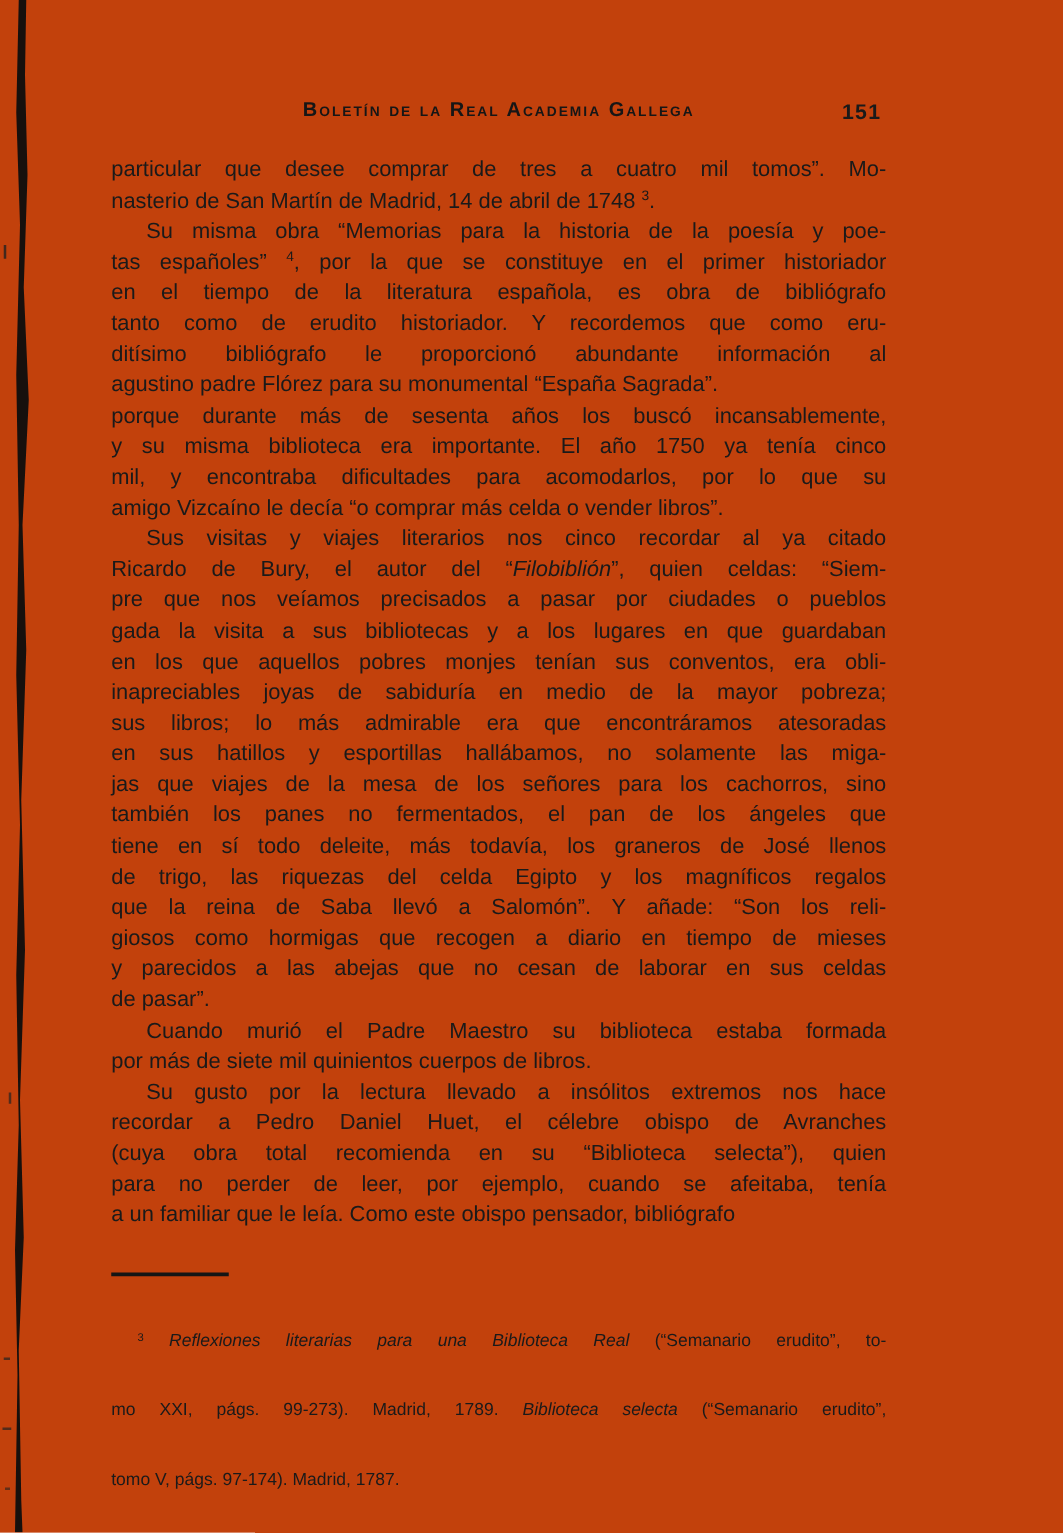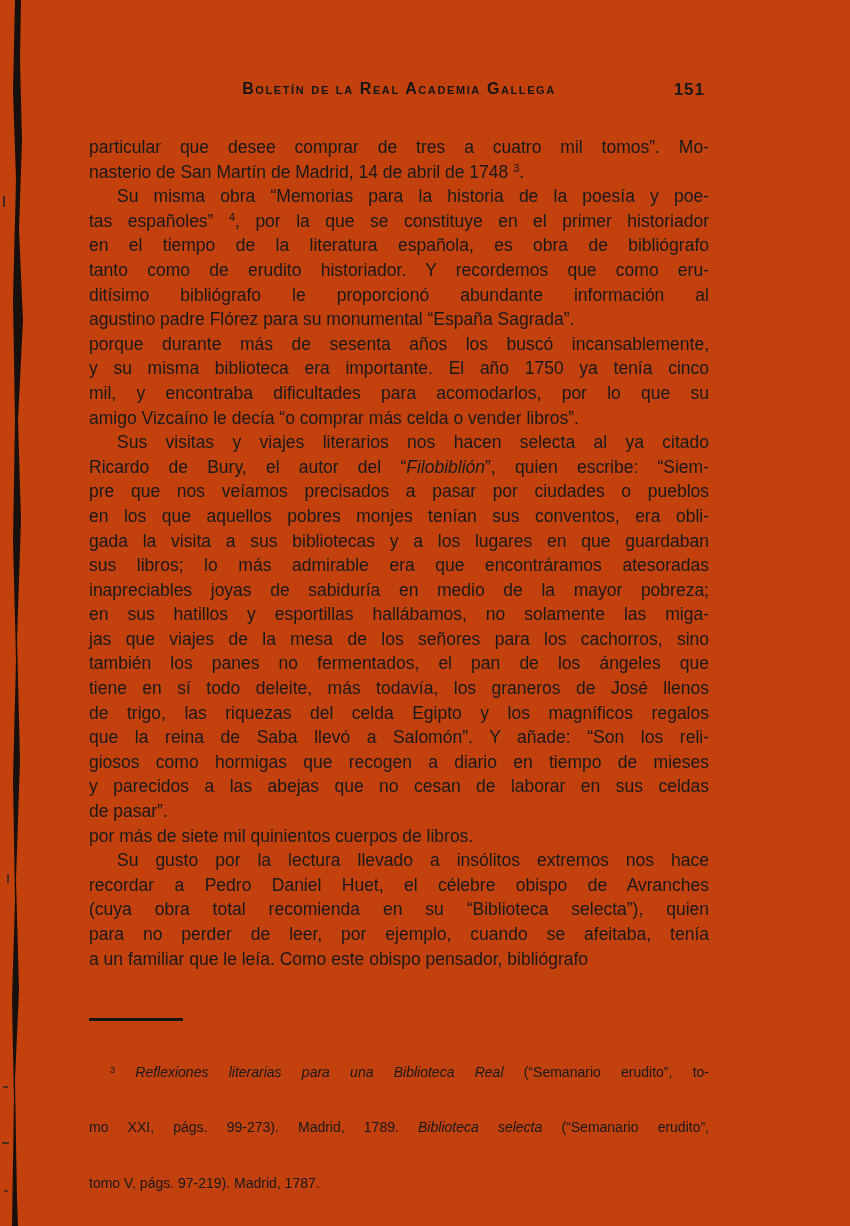--- a/index.html
+++ b/index.html
@@ -12,21 +12,21 @@
   }
   
   .running-header { position: absolute; left: 89px; top: 80px; width: 620px; height: 24px; }
   .journal-title {
     display: block; text-align: center;
     font-variant: small-caps; letter-spacing: 1.6px;
     font-size: 16px; font-weight: 600; color: #161616;
   }
   .page-number { position: absolute; right: 4px; top: 0; font-size: 17px; font-weight: 600; letter-spacing: 1px; }
   
-  .bodytext { position: absolute; left: 89px; top: 135px; width: 620px; font-size: 17.5px; }
+  .bodytext { position: absolute; left: 89px; top: 123px; width: 620px; font-size: 17.5px; }
   .para { margin: 0; }
   .line {
     text-align: justify; text-align-last: justify;
     height: 24.6px; line-height: 24.6px;
   }
   .line.last { text-align-last: auto; }
   .bodytext .line.indent { text-indent: 28px; }
   sup { font-size: 11px; line-height: 0; vertical-align: 6px; letter-spacing: 0; }
   
   .fnsep { position: absolute; left: 89px; top: 1018px; width: 94px; height: 0; border-top: 3.5px solid #151515; }
@@ -70,55 +70,56 @@
         <div class="line"><span>ditísimo bibliógrafo le proporcionó abundante información al</span></div>
         <div class="line last"><span>agustino padre Flórez para su monumental “España Sagrada”.</span></div>
       </div>
       <div class="para">
         <div class="line"><span>porque durante más de sesenta años los buscó incansablemente,</span></div>
         <div class="line"><span>y su misma biblioteca era importante. El año 1750 ya tenía cinco</span></div>
         <div class="line"><span>mil, y encontraba dificultades para acomodarlos, por lo que su</span></div>
         <div class="line last"><span>amigo Vizcaíno le decía “o comprar más celda o vender libros”.</span></div>
       </div>
       <div class="para">
-        <div class="line indent"><span>Sus visitas y viajes literarios nos hacen selecta al ya citado</span></div>
-        <div class="line"><span>Ricardo de Bury, el autor del “</span><i>Filobiblión</i><span>”, quien escribe: “Siem-</span></div>
+        <div class="line indent"><span>Sus visitas y viajes literarios nos cinco recordar al ya citado</span></div>
+        <div class="line"><span>Ricardo de Bury, el autor del “</span><i>Filobiblión</i><span>”, quien celdas: “Siem-</span></div>
         <div class="line"><span>pre que nos veíamos precisados a pasar por ciudades o pueblos</span></div>
+        <div class="line"><span>gada la visita a sus bibliotecas y a los lugares en que guardaban</span></div>
         <div class="line"><span>en los que aquellos pobres monjes tenían sus conventos, era obli-</span></div>
-        <div class="line"><span>gada la visita a sus bibliotecas y a los lugares en que guardaban</span></div>
+        <div class="line"><span>inapreciables joyas de sabiduría en medio de la mayor pobreza;</span></div>
         <div class="line"><span>sus libros; lo más admirable era que encontráramos atesoradas</span></div>
-        <div class="line"><span>inapreciables joyas de sabiduría en medio de la mayor pobreza;</span></div>
         <div class="line"><span>en sus hatillos y esportillas hallábamos, no solamente las miga-</span></div>
         <div class="line"><span>jas que viajes de la mesa de los señores para los cachorros, sino</span></div>
         <div class="line"><span>también los panes no fermentados, el pan de los ángeles que</span></div>
         <div class="line"><span>tiene en sí todo deleite, más todavía, los graneros de José llenos</span></div>
         <div class="line"><span>de trigo, las riquezas del celda Egipto y los magníficos regalos</span></div>
         <div class="line"><span>que la reina de Saba llevó a Salomón”. Y añade: “Son los reli-</span></div>
         <div class="line"><span>giosos como hormigas que recogen a diario en tiempo de mieses</span></div>
         <div class="line"><span>y parecidos a las abejas que no cesan de laborar en sus celdas</span></div>
         <div class="line last"><span>de pasar”.</span></div>
       </div>
       <div class="para">
+        <div class="line indent"><span>Cuando murió el Padre Maestro su biblioteca estaba formada</span></div>
         <div class="line last"><span>por más de siete mil quinientos cuerpos de libros.</span></div>
       </div>
       <div class="para">
         <div class="line indent"><span>Su gusto por la lectura llevado a insólitos extremos nos hace</span></div>
         <div class="line"><span>recordar a Pedro Daniel Huet, el célebre obispo de Avranches</span></div>
         <div class="line"><span>(cuya obra total recomienda en su “Biblioteca selecta”), quien</span></div>
         <div class="line"><span>para no perder de leer, por ejemplo, cuando se afeitaba, tenía</span></div>
         <div class="line last"><span>a un familiar que le leía. Como este obispo pensador, bibliógrafo</span></div>
       </div>
     </div>
 
   <div class="fnsep"></div>
 
   <div class="footnotes" id="footnotes">
       <div class="para">
         <div class="line indent"><sup>3</sup><span> </span><i>Reflexiones literarias para una Biblioteca Real</i><span> (“Semanario erudito”, to-</span></div>
         <div class="line"><span>mo XXI, págs. 99-273). Madrid, 1789. </span><i>Biblioteca selecta</i><span> (“Semanario erudito”,</span></div>
-        <div class="line last"><span>tomo V, págs. 97-219). Madrid, 1787.</span></div>
+        <div class="line last"><span>tomo V, págs. 97-174). Madrid, 1787.</span></div>
       </div>
       <div class="para">
         <div class="line last indent"><sup>4</sup><span> Madrid, 1775 y Buenos Aires, 1942.</span></div>
       </div>
     </div>
 
 </div>
 
 </body></html>

